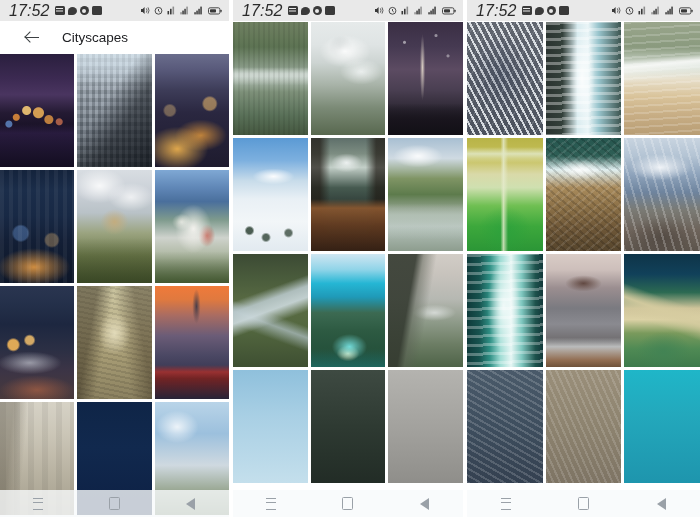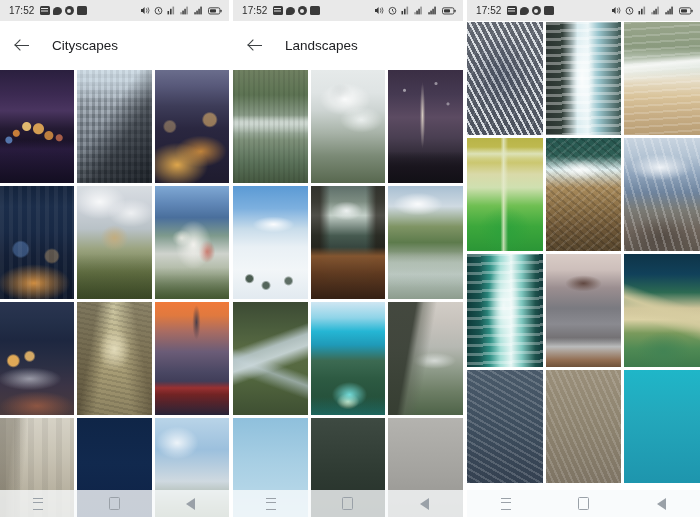--- a/index.html
+++ b/index.html
@@ -33,25 +33,26 @@
   
   .status-bar {
     height: 21px;
     background: #e9e9e9;
     display: flex;
     align-items: center;
     padding: 0 7px 0 9px;
     box-sizing: border-box;
   }
   .status-clock {
-    font-size: 10px;
+    font-size: 16px;
     color: #2b2b2b;
     letter-spacing: .1px;
     margin-right: 5px;
     white-space: nowrap;
+    font-style: italic;
   }
   .status-left-icons {
     display: flex;
     align-items: center;
     gap: 3px;
   }
   .status-spacer { flex: 1 1 auto; }
   .status-right-icons {
     display: flex;
     align-items: center;
@@ -94,25 +95,25 @@
   }
   .chat-ic {
     width: 9px; height: 8px;
     background: #3a3a3a;
     border-radius: 50% 50% 50% 10%;
     display: inline-block;
   }
 
   
   .toolbar {
-    height: 48px;
+    height: 32px;
     background: #ffffff;
     display: flex;
     align-items: center;
-    padding-left: 12px;
+    padding-left: 22px;
     box-sizing: border-box;
   }
   .back-arrow {
     width: 20px; height: 20px;
     position: relative;
     flex: 0 0 auto;
     cursor: pointer;
   }
   .back-arrow::before {
     content: "";
@@ -452,24 +453,20 @@
         <span class="sicon">
           <svg width="14" height="8" viewBox="0 0 14 8">
               <rect x="0.5" y="0.8" width="11.4" height="6.2" rx="1.6" stroke="#3a3a3a" stroke-width="0.9" fill="none"></rect>
               <rect x="2" y="2.3" width="6" height="3.2" rx="0.8" fill="#3a3a3a"></rect>
               <rect x="12.4" y="2.7" width="1.2" height="2.5" rx="0.5" fill="#3a3a3a"></rect>
             </svg>
         </span>
       </span>
     </div>
 
-    <div class="toolbar">
-      <div class="back-arrow"></div>
-      <div class="toolbar-title">Landscapes</div>
-    </div>
 
     <div class="grid">
       <div class="cell">
           <div class="layer" style="background:
         linear-gradient(180deg,#6f8061 0%,#5d7353 22%,#889a86 40%,#b9c6bd 48%,#7d9079 62%,#5a7159 82%,#44573f 100%);"></div>
           <div class="layer" style="background:
         repeating-linear-gradient(90deg,rgba(0,0,0,.07) 0 2px,transparent 2px 5px),
         linear-gradient(180deg,transparent 40%,rgba(225,232,228,.6) 46%,transparent 56%);"></div>
         </div>
 

